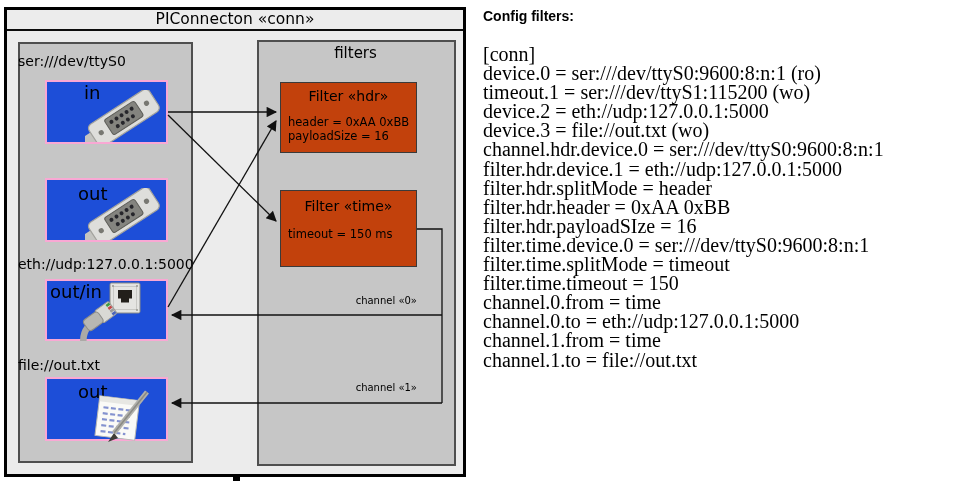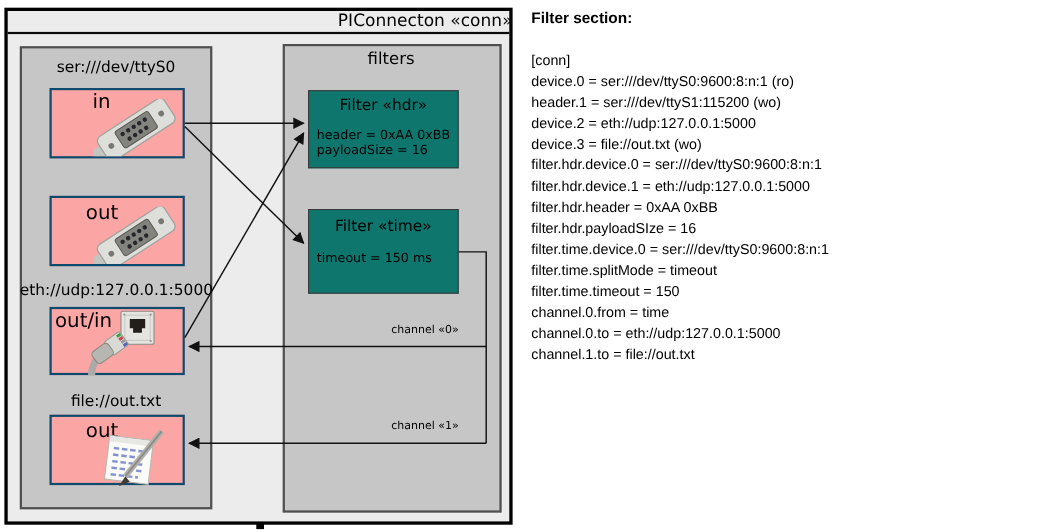--- a/index.html
+++ b/index.html
@@ -1,37 +1,37 @@
 <!DOCTYPE html>
 <html><head>
 <meta charset="utf-8">
 <style>
   html,body{margin:0;padding:0;background:#fff;}
   .stage{position:relative;width:964px;height:484px;background:#fff;
          font-family:"DejaVu Sans",sans-serif;color:#000;overflow:hidden;}
   .abs{position:absolute;}
   .outer{left:4px;top:7px;width:462px;height:470px;border:3px solid #000;
          background:#ececec;box-sizing:border-box;}
-  .title{left:4px;top:10px;width:462px;text-align:right;font-size:15.5px;}
+  .title{left:4px;top:10px;width:462px;text-align:center;font-size:15.5px;}
   .tsep{left:7px;top:29px;width:456px;height:2px;background:#0c0c0c;}
   .panel{background:#c6c6c6;border:2px solid #4f4f4f;box-sizing:border-box;}
   .devpanel{left:18px;top:42px;width:175px;height:421px;}
   .filtpanel{left:257px;top:40px;width:199px;height:426px;}
-  .devlabel{left:18px;width:175px;text-align:center;font-size:14px;white-space:nowrap;}
-  .wbox{background:#fca5a5;border:2px solid #0c4a6e;box-sizing:border-box;}
+  .devlabel{left:18px;width:175px;font-size:14px;white-space:nowrap;}
+  .wbox{background:#1d4ed8;border:2px solid #f9a8d4;box-sizing:border-box;}
   .port{font-size:18px;line-height:20px;white-space:nowrap;}
-  .fbox{left:280px;width:137px;background:#0f766e;border:1.5px solid #3a3a3a;box-sizing:border-box;}
+  .fbox{left:280px;width:137px;background:#c2410c;border:1.5px solid #3a3a3a;box-sizing:border-box;}
   .ftitle{left:0;width:100%;text-align:center;font-size:14px;}
   .fbody{font-size:11.5px;line-height:14px;white-space:nowrap;}
   .chlabel{left:280px;width:137px;text-align:right;font-size:10px;}
   .flabel{left:257px;top:44px;width:197px;text-align:center;font-size:15px;}
   .cfghead{left:483px;top:8px;font-family:"Liberation Sans","DejaVu Sans",sans-serif;
            font-weight:700;font-size:14px;}
-  .cfg{left:483px;top:45px;font-family:Liberation Sans, sans-serif;
-       font-size:13px;line-height:19.1px;}
+  .cfg{left:483px;top:45px;font-family:Liberation Serif, serif;
+       font-size:20px;line-height:19.1px;}
   .cfg div{white-space:pre;}
   .notch{left:233px;top:476px;width:7px;height:5px;background:#000;}
 </style>
 </head>
 <body>
 
 <div class="stage">
 
   <div class="abs outer"></div>
   <div class="abs tsep"></div>
@@ -166,32 +166,34 @@
       <line x1="168" y1="115" x2="276" y2="221" marker-end="url(#arr)"></line>
       <line x1="168" y1="307" x2="276" y2="121" marker-end="url(#arr)"></line>
       <path d="M417 229 H442 V403"></path>
       <line x1="442" y1="315" x2="172" y2="315" marker-end="url(#arr)"></line>
       <line x1="442" y1="403" x2="172" y2="403" marker-end="url(#arr)"></line>
     </g>
   </svg>
 
   <div class="abs notch"></div>
 
-  <div class="abs cfghead">Filter section:</div>
+  <div class="abs cfghead">Config filters:</div>
   <div class="abs cfg">
     <div>[conn]</div>
     <div>device.0 = ser:///dev/ttyS0:9600:8:n:1 (ro)</div>
-    <div>header.1 = ser:///dev/ttyS1:115200 (wo)</div>
+    <div>timeout.1 = ser:///dev/ttyS1:115200 (wo)</div>
     <div>device.2 = eth://udp:127.0.0.1:5000</div>
     <div>device.3 = file://out.txt (wo)</div>
-    <div>filter.hdr.device.0 = ser:///dev/ttyS0:9600:8:n:1</div>
+    <div>channel.hdr.device.0 = ser:///dev/ttyS0:9600:8:n:1</div>
     <div>filter.hdr.device.1 = eth://udp:127.0.0.1:5000</div>
+    <div>filter.hdr.splitMode = header</div>
     <div>filter.hdr.header = 0xAA 0xBB</div>
     <div>filter.hdr.payloadSIze = 16</div>
     <div>filter.time.device.0 = ser:///dev/ttyS0:9600:8:n:1</div>
     <div>filter.time.splitMode = timeout</div>
     <div>filter.time.timeout = 150</div>
     <div>channel.0.from = time</div>
     <div>channel.0.to = eth://udp:127.0.0.1:5000</div>
+    <div>channel.1.from = time</div>
     <div>channel.1.to = file://out.txt</div>
   </div>
 
 </div>
 
 </body></html>

